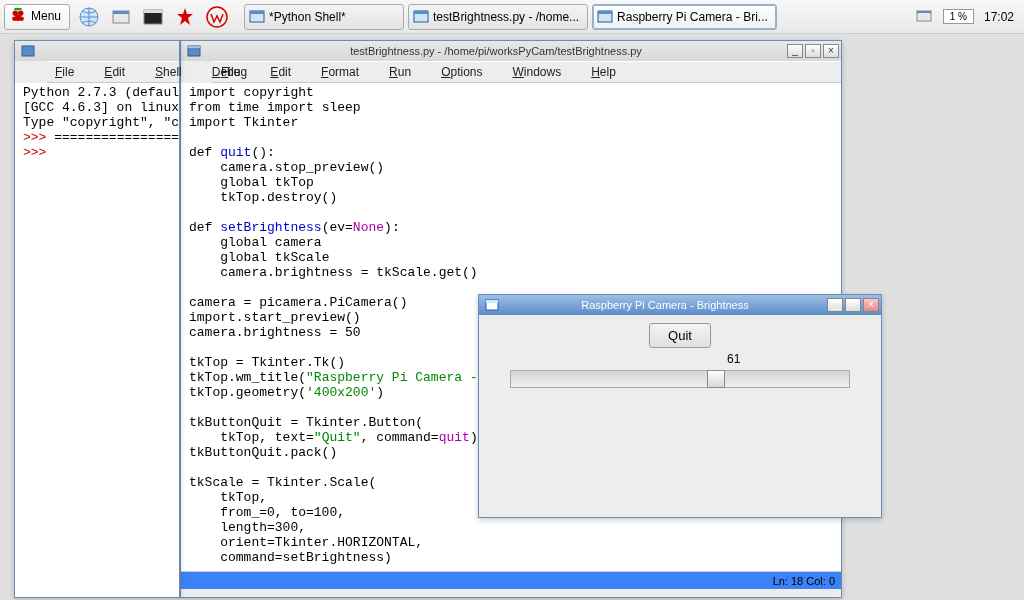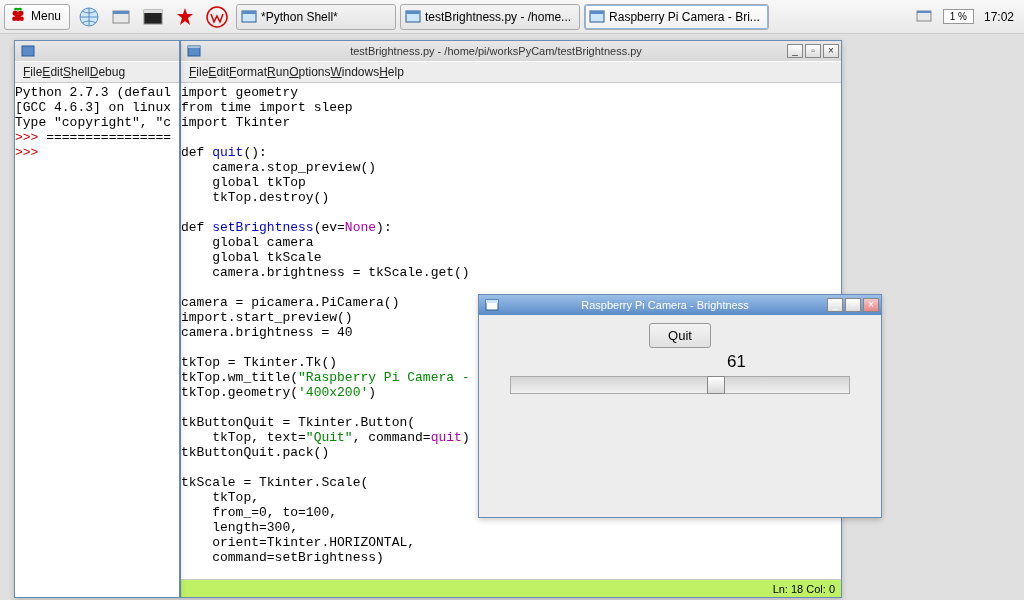--- a/index.html
+++ b/index.html
@@ -57,50 +57,50 @@
     font-size:11px; color:#333;
     padding:5px 2px;
   }
   .titlebar.active { background: linear-gradient(#9cc0e8,#5a8cc8); color:#fff; }
   .titlebar .tico { width:14px;height:14px; margin:0 4px; flex-shrink:0;}
   .titlebar .ttext { flex:1; text-align:center; overflow:hidden; white-space:nowrap; text-overflow:ellipsis;}
   .winbtns { display:flex; gap:2px; }
   .winbtn { width:16px; height:14px; background:linear-gradient(#fff,#ddd); border:1px solid #888; display:flex;align-items:center;justify-content:center; font-size:10px; line-height:1; cursor:pointer;}
   .menubar {
     height:22px; background:#ededed; border-top:1px solid #fff; border-bottom:1px solid #c8c8c8;
-    display:flex; align-items:center; gap:0; padding:0 8px;
-    font-size:12px; color:#222;
+    display:flex; align-items:center; gap:30px; padding:0 8px;
+    font-size:12px; color:#222;margin-left:32px;
   }
   .menubar span { cursor:pointer; }
   .menubar span::first-letter { text-decoration: underline; }
   .content {
     position:absolute; left:0; right:0; bottom:0; top:42px;
     background:#fff;
     font-family: "Courier New", monospace;
     font-size:13px; color:#000;
-    padding:2px 0; overflow:hidden;
+    padding:2px 8px; overflow:hidden;
     white-space:pre; line-height:15px;
   }
   .statusbar{
-    position:absolute; bottom:0; left:0; right:0;
-    height:18px; background:#bef264; border-top:1px solid #ccc;
+    position:absolute; bottom:8px; left:0; right:0;
+    height:18px; background:#3b82f6; border-top:1px solid #ccc;
     font-size:11px; display:flex; justify-content:flex-end; align-items:center; padding:0 6px;
   }
   .kw-orange{color:#000000;} .kw-blue{color:#0000cc;} .kw-purple{color:#aa00aa;}
   .kw-green{color:#008800;} .kw-red{color:#cc0000;}
 
   
   .tkwin { border:1px solid #6a8db8; background:#ededed; }
   .tk-body { padding:8px; display:flex; flex-direction:column; align-items:center; gap:4px;}
   .tkbutton {
     background: linear-gradient(#f4f4f4,#e0e0e0);
     border:1px solid #999; border-radius:3px;
     padding:4px 18px; font-size:13px; cursor:pointer;
   }
-  .scale-val { font-size:17px; padding-left:240px; width:100%;}
+  .scale-val { font-size:12px; padding-left:240px; width:100%;}
   .scale-track {
     width:340px; height:18px;
     background: linear-gradient(180deg,#d4d4d4,#f0f0f0);
     border:1px solid #aaa;
     position:relative;
   }
   .scale-thumb{
     position:absolute; top:-1px; height:18px; width:18px;
     background:linear-gradient(#fff,#d8d8d8);
     border:1px solid #888;
@@ -147,21 +147,21 @@
         <path d="M11 2l2 6 6 0-5 4 2 7-5-4-5 4 2-7-5-4 6 0z" fill="#d80000"></path>
       </svg>
     </div>
   <div class="tb-icon">
       <svg width="22" height="22" viewBox="0 0 22 22">
         <circle cx="11" cy="11" r="10" fill="none" stroke="#d80000" stroke-width="1.5"></circle>
         <path d="M5 8l3 8 3-6 3 6 3-8" fill="none" stroke="#d80000" stroke-width="1.5"></path>
       </svg>
     </div>
 
-  <div id="task-buttons" style="display:flex; gap:4px; margin-left:0;">
+  <div id="task-buttons" style="display:flex; gap:4px; margin-left:8px;">
       <div class="task-btn">
         <svg class="win-ico" viewBox="0 0 16 16">
           <rect x="1" y="2" width="14" height="11" fill="#cde6f8" stroke="#2a5a98"></rect>
           <rect x="1" y="2" width="14" height="3" fill="#5a8cc8"></rect>
         </svg>
         <span>*Python Shell*</span>
       </div>
       <div class="task-btn">
         <svg class="win-ico" viewBox="0 0 16 16">
           <rect x="1" y="2" width="14" height="11" fill="#cde6f8" stroke="#2a5a98"></rect>
@@ -203,37 +203,37 @@
   </div>
   <div class="menubar" id="editor-menubar">
       <span>File</span>
       <span>Edit</span>
       <span>Format</span>
       <span>Run</span>
       <span>Options</span>
       <span>Windows</span>
       <span>Help</span>
     </div>
-  <div class="content" id="editor-content" style="bottom:18px;"><span class="kw-orange">import</span><span> geometry
+  <div class="content" id="editor-content" style="bottom:18px;"><span class="kw-orange">import</span><span> copyright
 </span><span class="kw-orange">from</span><span> time </span><span class="kw-orange">import</span><span> sleep
 </span><span class="kw-orange">import</span><span> Tkinter
 </span><span>
 </span><span class="kw-orange">def</span><span> </span><span class="kw-blue">quit</span><span>():
 </span><span>    camera.stop_preview()
 </span><span>    </span><span class="kw-orange">global</span><span> tkTop
 </span><span>    tkTop.destroy()
 </span><span>
 </span><span class="kw-orange">def</span><span> </span><span class="kw-blue">setBrightness</span><span>(ev=</span><span class="kw-purple">None</span><span>):
 </span><span>    </span><span class="kw-orange">global</span><span> camera
 </span><span>    </span><span class="kw-orange">global</span><span> tkScale
 </span><span>    camera.brightness = tkScale.get()
 </span><span>
 </span><span>camera = picamera.PiCamera()
 </span><span>import.start_preview()
-</span><span>camera.brightness = 40
+</span><span>camera.brightness = 50
 </span><span>
 </span><span>tkTop = Tkinter.Tk()
 </span><span>tkTop.wm_title(</span><span class="kw-green">"Raspberry Pi Camera - </span><span>
 </span><span>tkTop.geometry(</span><span class="kw-green">'400x200'</span><span>)
 </span><span>
 </span><span>tkButtonQuit = Tkinter.Button(
 </span><span>    tkTop, text=</span><span class="kw-green">"Quit"</span><span>, command=</span><span class="kw-purple">quit</span><span>)
 </span><span>tkButtonQuit.pack()
 </span><span>
 </span><span>tkScale = Tkinter.Scale(

